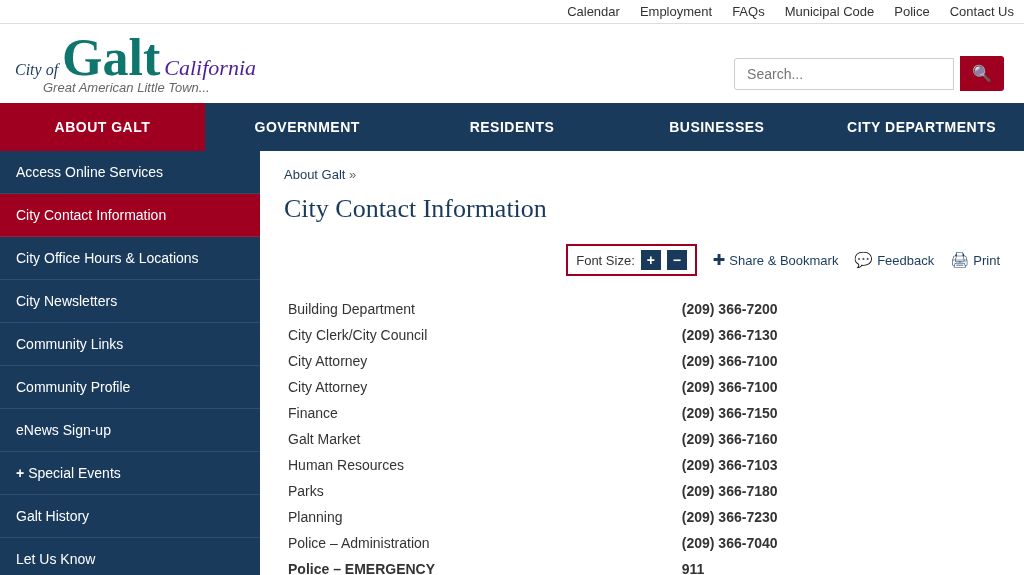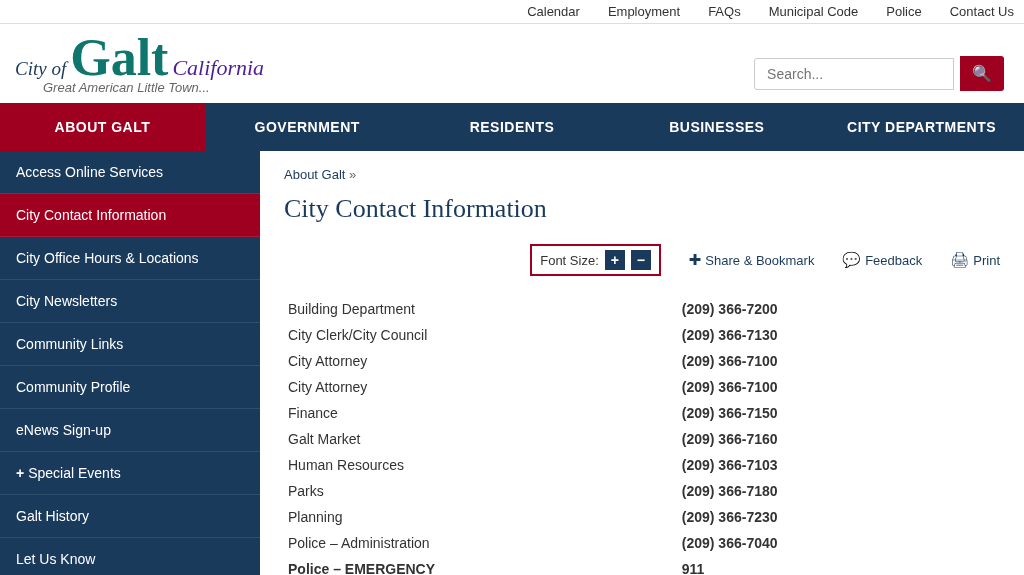--- a/index.html
+++ b/index.html
@@ -7,41 +7,41 @@
 
     
     .top-bar {
       display: flex;
       justify-content: flex-end;
       align-items: center;
       padding: 4px 10px;
       font-size: 13px;
       color: #333;
       border-bottom: 1px solid #ddd;
-      gap: 28px;
+      gap: 20px;
     }
     .top-bar a { color: #333; text-decoration: none; }
 
     
     .header {
       display: flex;
       justify-content: space-between;
       align-items: center;
       padding: 8px 20px 8px 15px;
       background: #fff;
     }
     .logo-area { display: flex; flex-direction: column; }
     .logo-main { display: flex; align-items: baseline; gap: 4px; }
-    .logo-city { font-size: 19px; font-style: italic; color: #1a3a5c; font-family: Georgia, serif; }
+    .logo-city { font-size: 16px; font-style: italic; color: #1a3a5c; font-family: Georgia, serif; }
     .logo-galt { font-size: 52px; font-weight: bold; color: #0f766e; font-family: Georgia, serif; line-height: 1; }
     .logo-california { font-size: 22px; font-style: italic; color: #4c1d95; font-family: Georgia, serif; }
     .logo-tagline { font-size: 13px; color: #666; font-style: italic; margin-top: -4px; padding-left: 28px; }
     .search-area { display: flex; align-items: center; gap: 6px; margin-top: 20px; }
     .search-input {
-      width: 200px;
+      width: 220px;
       padding: 7px 12px;
       border: 1px solid #ccc;
       border-radius: 3px 0 0 3px;
       font-size: 14px;
       color: #999;
       outline: none;
     }
     .search-btn {
       background: #a00020;
       border: none;
@@ -119,21 +119,21 @@
       font-weight: normal;
       margin-bottom: 20px;
       font-family: Georgia, serif;
     }
 
     
     .content-toolbar {
       display: flex;
       align-items: center;
       justify-content: flex-end;
-      gap: 28px;
+      gap: 16px;
       margin-bottom: 20px;
     }
     .font-size-ctrl {
       display: flex;
       align-items: center;
       gap: 6px;
       border: 2px solid #a00020;
       padding: 4px 8px;
       font-size: 13px;
     }

